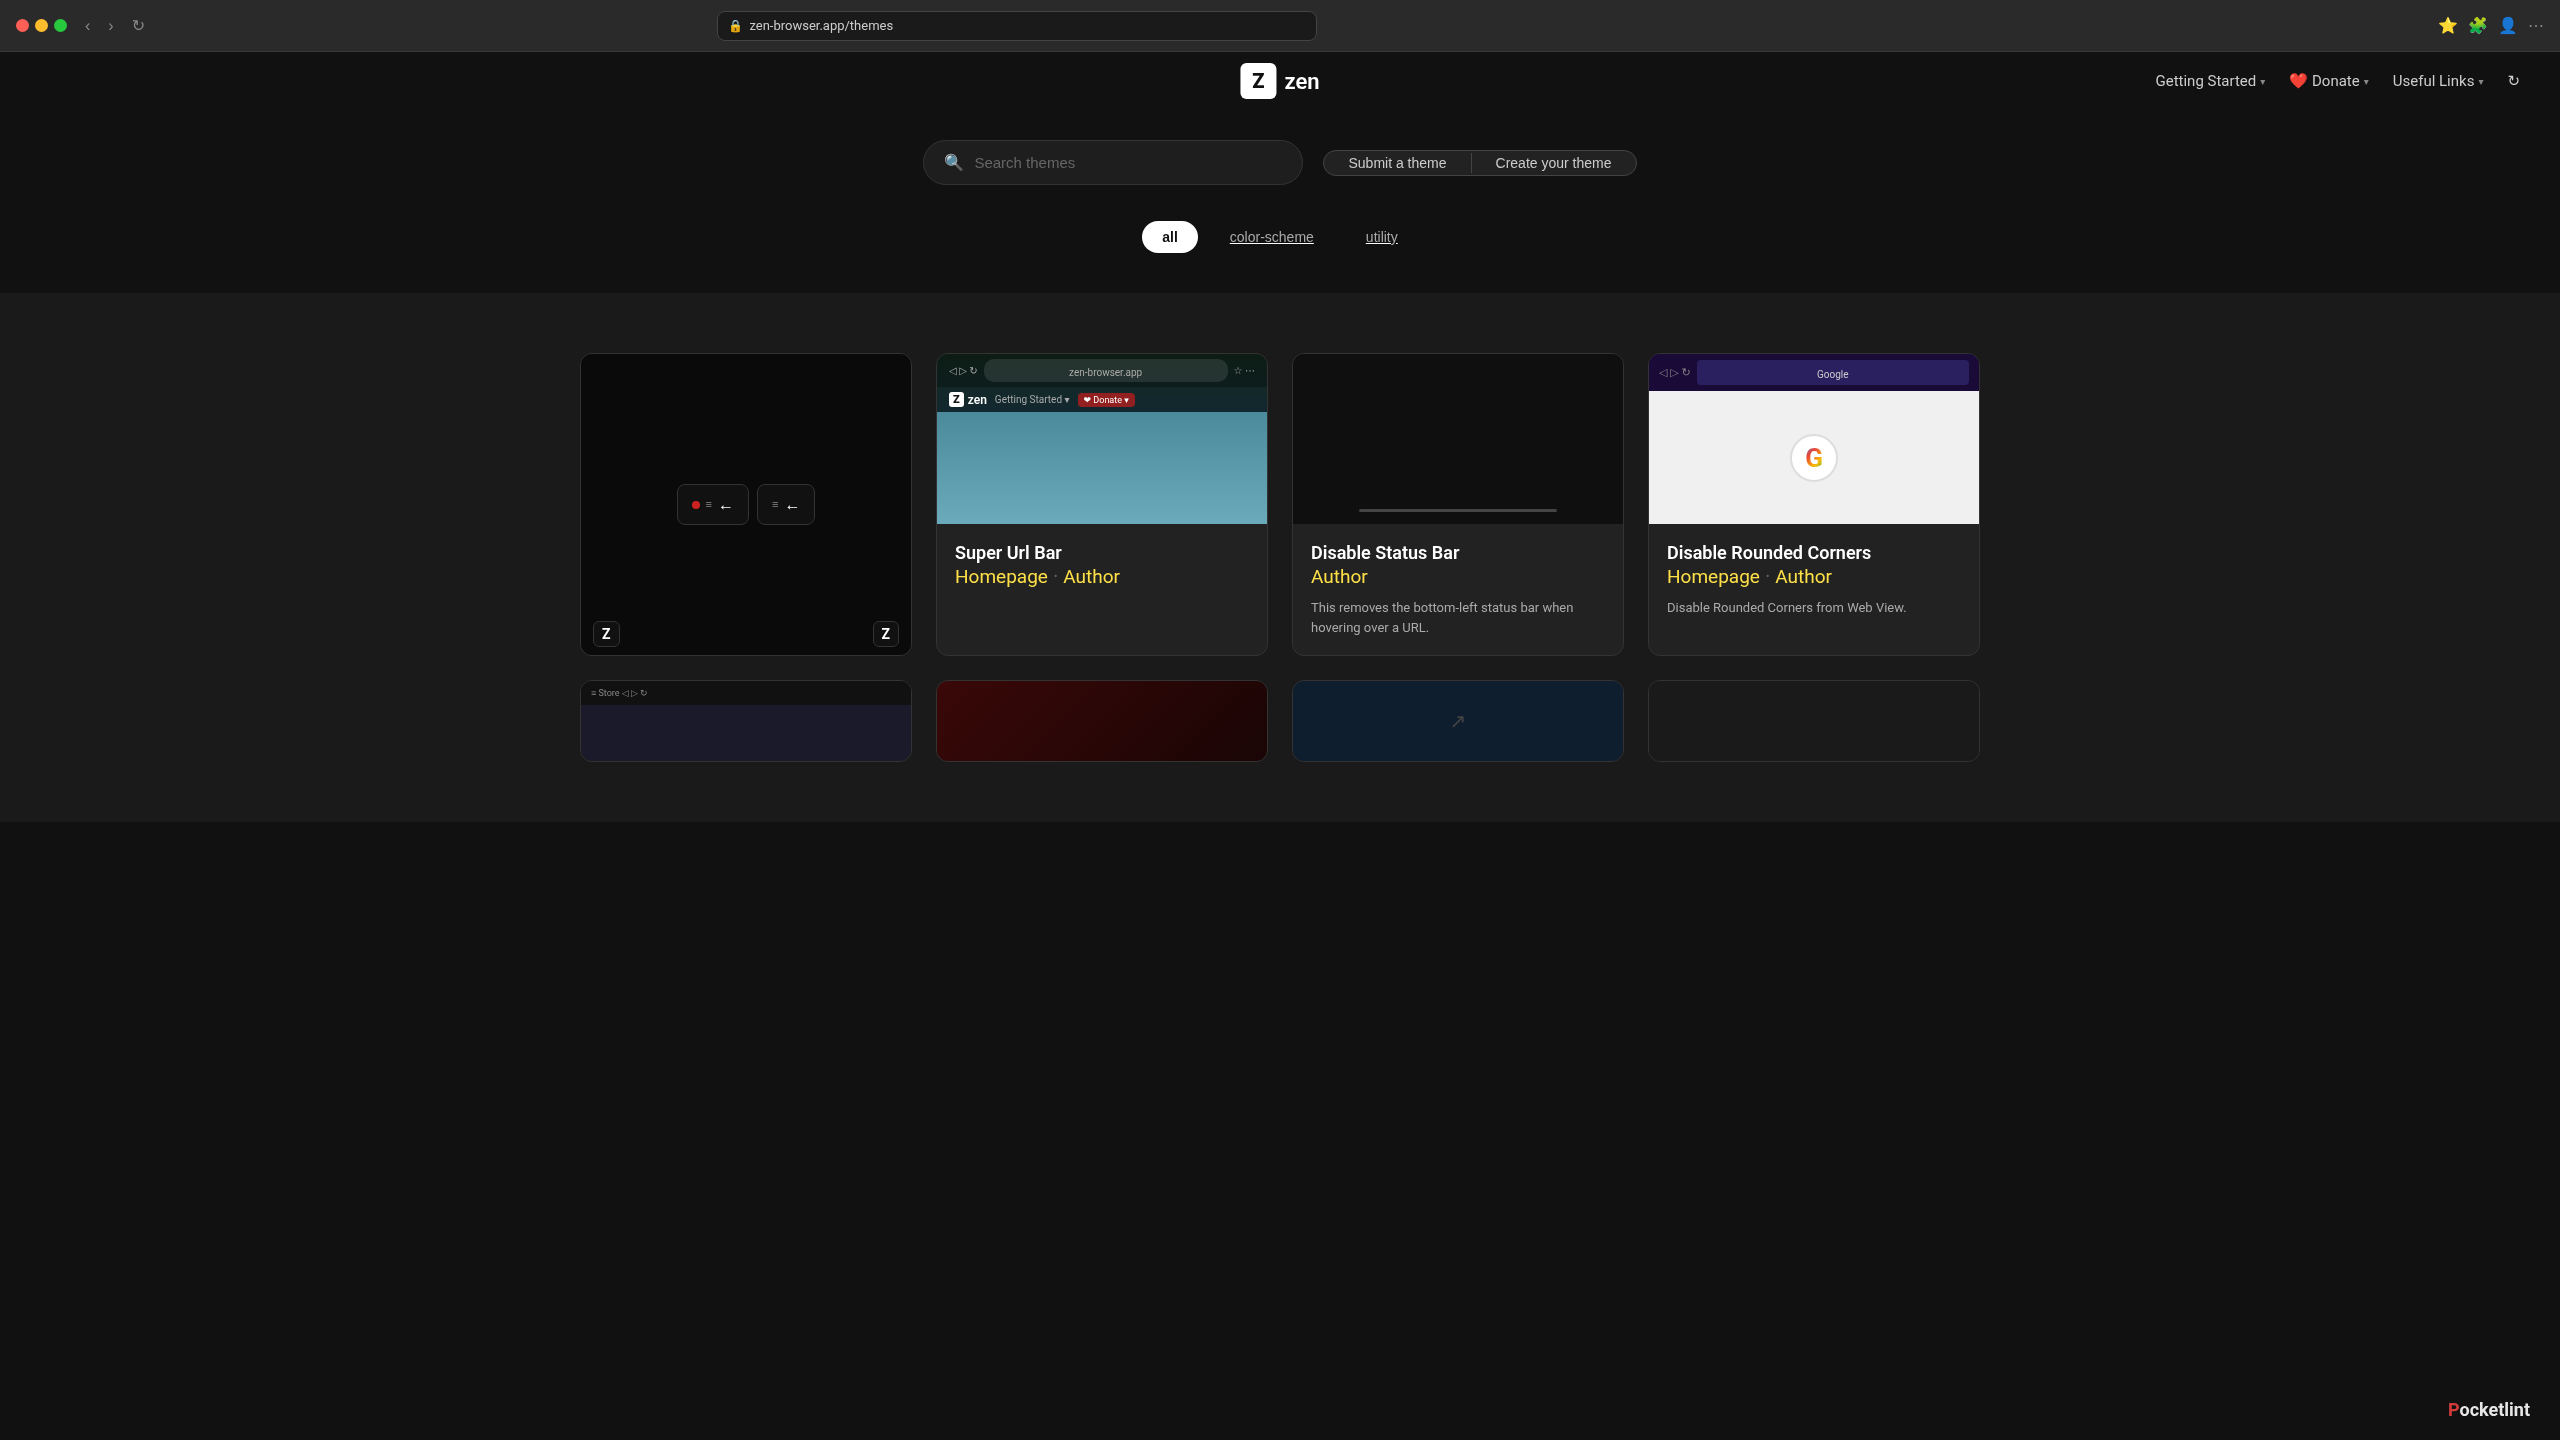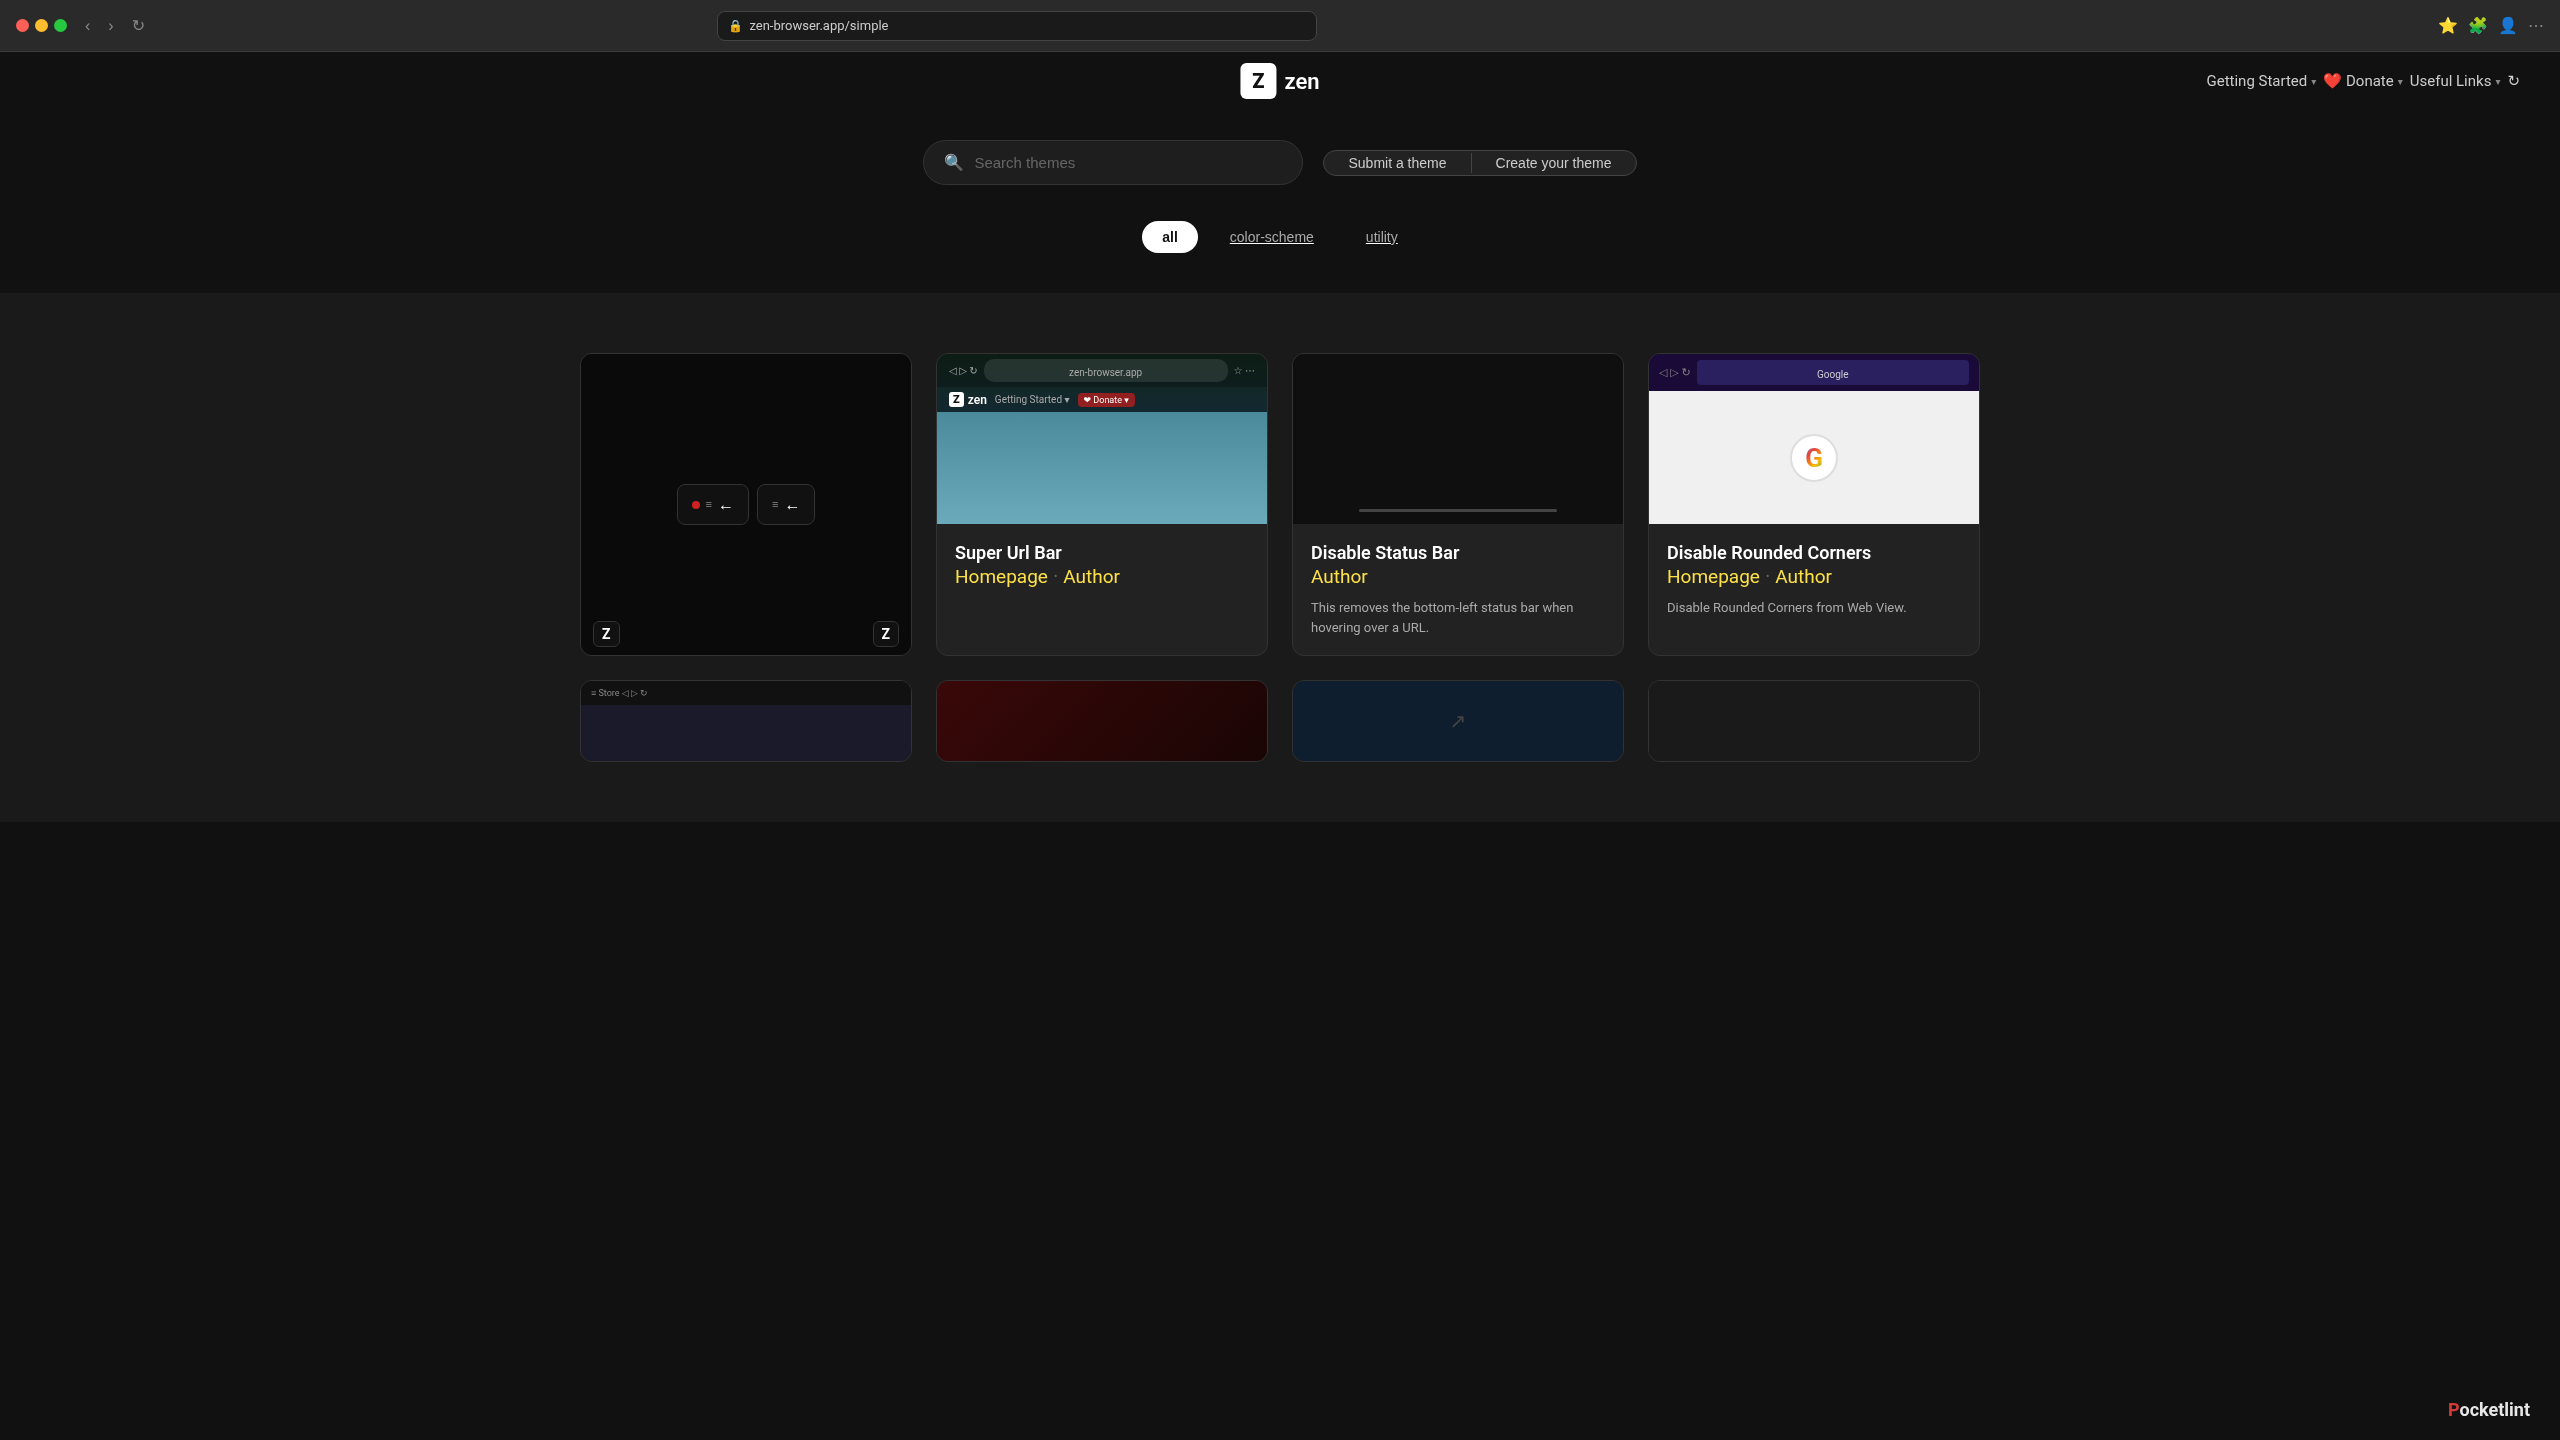--- a/index.html
+++ b/index.html
@@ -129,21 +129,21 @@
 
     .logo-text {
       font-size: 22px;
       font-weight: 600;
       color: white;
     }
 
     .nav-links {
       display: flex;
       align-items: flex-start;
-      gap: 7px;
+      gap: 24px;
       margin-left: auto;
     }
 
     .nav-link {
       color: #cccccc;
       text-decoration: none;
       font-size: 15px;
       display: flex;
       align-items: center;
       gap: 4px;
@@ -386,21 +386,21 @@
     <div class="traffic-light yellow"></div>
     <div class="traffic-light green"></div>
   </div>
   <div class="nav-buttons">
     <button class="nav-btn">‹</button>
     <button class="nav-btn">›</button>
     <button class="nav-btn">↻</button>
   </div>
   <div class="address-bar">
     <span class="address-bar-icon">🔒</span>
-    <span class="address-bar-text">zen-browser.app/simple</span>
+    <span class="address-bar-text">zen-browser.app/themes</span>
   </div>
   <div class="browser-toolbar-right">
     <span>⭐</span>
     <span>🧩</span>
     <span>👤</span>
     <span>⋯</span>
   </div>
 </div>
 
 <div class="page-wrapper">

